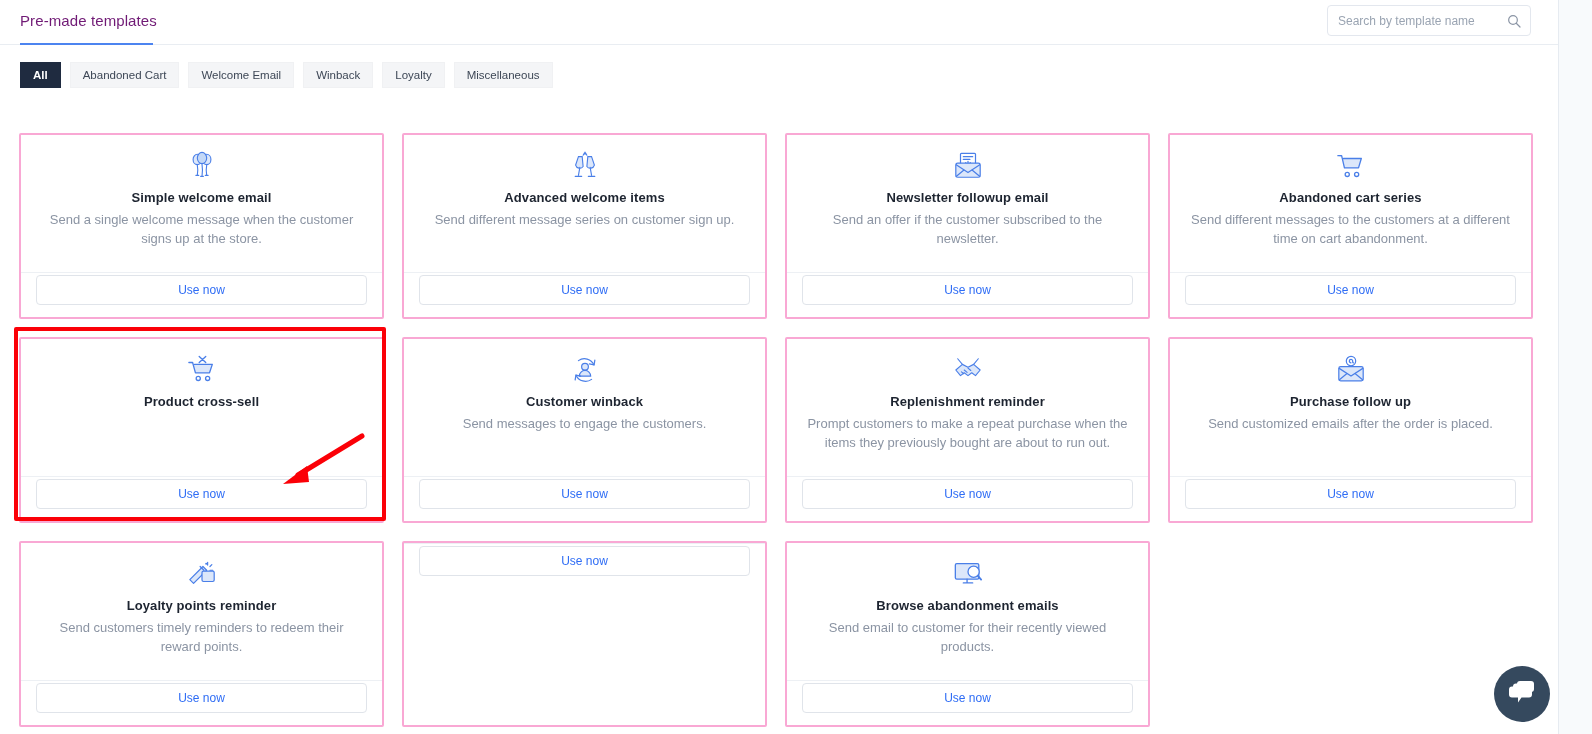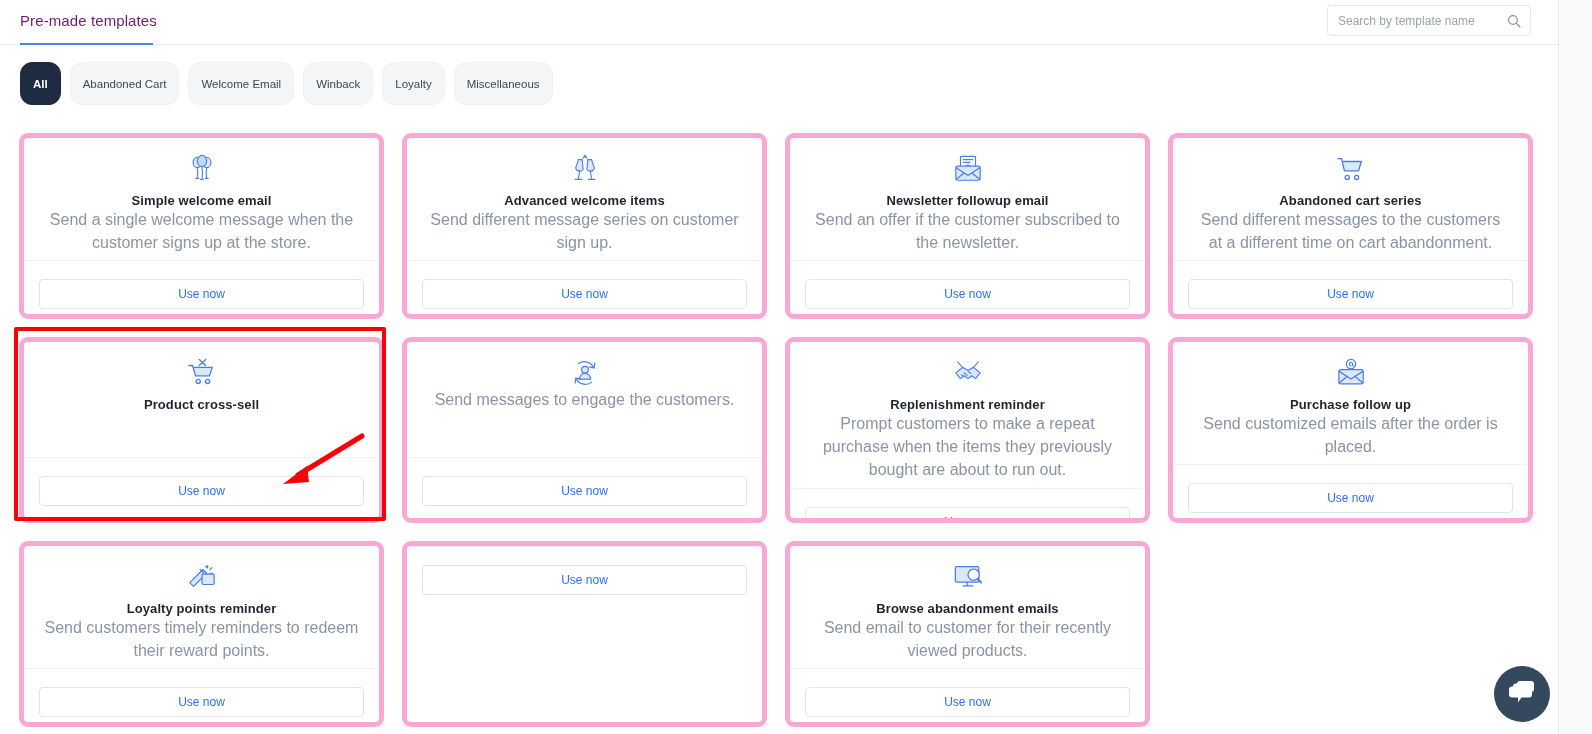--- a/index.html
+++ b/index.html
@@ -41,52 +41,52 @@
   .search-input {
     flex: 1; border: none; outline: none; background: transparent;
     font-family: "Liberation Sans", sans-serif; font-size: 12px; color: #333;
   }
   .search-input::placeholder { color: #9aa4b2; }
   .search-icon { width: 16px; height: 16px; flex: 0 0 16px; color: #8b95a5; }
 
   
   .filters { position: absolute; left: 20px; top: 62px; display: flex; gap: 9px; }
   .pill {
-    height: 43px; padding: 0 12px; border-radius: 12px;
+    height: 26px; padding: 0 12px; border-radius: 0;
     display: flex; align-items: center; justify-content: center;
     font-size: 11.5px; color: #3d4756; background: #f4f5f7;
     border: 1px solid #f0f1f3; cursor: pointer; white-space: nowrap;
   }
   .pill.active { background: #1f2b40; color: #ffffff; border-color: #1f2b40; font-weight: 600; }
 
   
   .grid {
     position: absolute; left: 19px; top: 133px;
     width: 1520px;
     display: grid; grid-template-columns: repeat(4, 365px);
     column-gap: 18px; row-gap: 18px;
   }
   .card {
     position: relative;
-    background: #ffffff; border: 5px solid #f9a8d4; border-radius: 9px;
+    background: #ffffff; border: 2px solid #f9a8d4; border-radius: 2px;
     height: 186px; display: flex; flex-direction: column; overflow: hidden;
   }
   .card-body {
     flex: 1; padding: 16px 16px 6px; text-align: center;
   }
   .card-icon { height: 30px; display: flex; align-items: center; justify-content: center; }
   .card-icon svg { display: block; }
   .card-title {
     margin-top: 9px; font-size: 13px; font-weight: 700; color: #1d2430; letter-spacing: .1px;
   }
   .card-desc {
-    font-size: 16px; color: #8b94a3; line-height: 1.45;
+    margin-top: 6px; font-size: 13px; color: #8b94a3; line-height: 1.45;
     padding: 0 4px;
   }
-  .card-foot { border-top: 1px solid #edf0f4; padding: 18px 15px 12px; }
+  .card-foot { border-top: 1px solid #edf0f4; padding: 2px 15px 12px; }
   .use-now {
     width: 100%; height: 30px; border: 1px solid #e0e4ea; border-radius: 4px;
     background: #fff; color: #2f6df5; font-size: 12px;
     font-family: "Liberation Sans", sans-serif; cursor: pointer;
     display: flex; align-items: center; justify-content: center;
   }
 
   
   .annot-box {
     position: absolute; left: 14px; top: 327px;
@@ -244,20 +244,21 @@
           <div class="card-icon">
             <svg width="30" height="30" viewBox="0 0 32 32" fill="none" stroke="#4a7fe8" stroke-width="1.3">
       <circle cx="16" cy="12.5" r="3.6" fill="#dce7fa"></circle>
       <path d="M10 22.5a6 6 0 0 1 12 0z" fill="#dce7fa"></path>
       <path d="M25.5 10.5 A11 11 0 0 0 9 6" stroke-linecap="round"></path>
       <path d="M26.5 5.5 l-.8 5 -5-1" stroke-linecap="round" stroke-linejoin="round"></path>
       <path d="M6.5 21.5 A11 11 0 0 0 23 26" stroke-linecap="round"></path>
       <path d="M5.5 26.5 l.8-5 5 1" stroke-linecap="round" stroke-linejoin="round"></path>
     </svg>
           </div>
+          <div class="card-title">Customer winback</div>
           <div class="card-desc">Send messages to engage the customers.</div>
         </div>
         <div class="card-foot">
           <button class="use-now">Use now</button>
         </div>
       </div>
       <div class="card">
         <div class="card-body">
           <div class="card-icon">
             <svg width="30" height="30" viewBox="0 0 32 32" fill="none" stroke="#4a7fe8" stroke-width="1.2">

